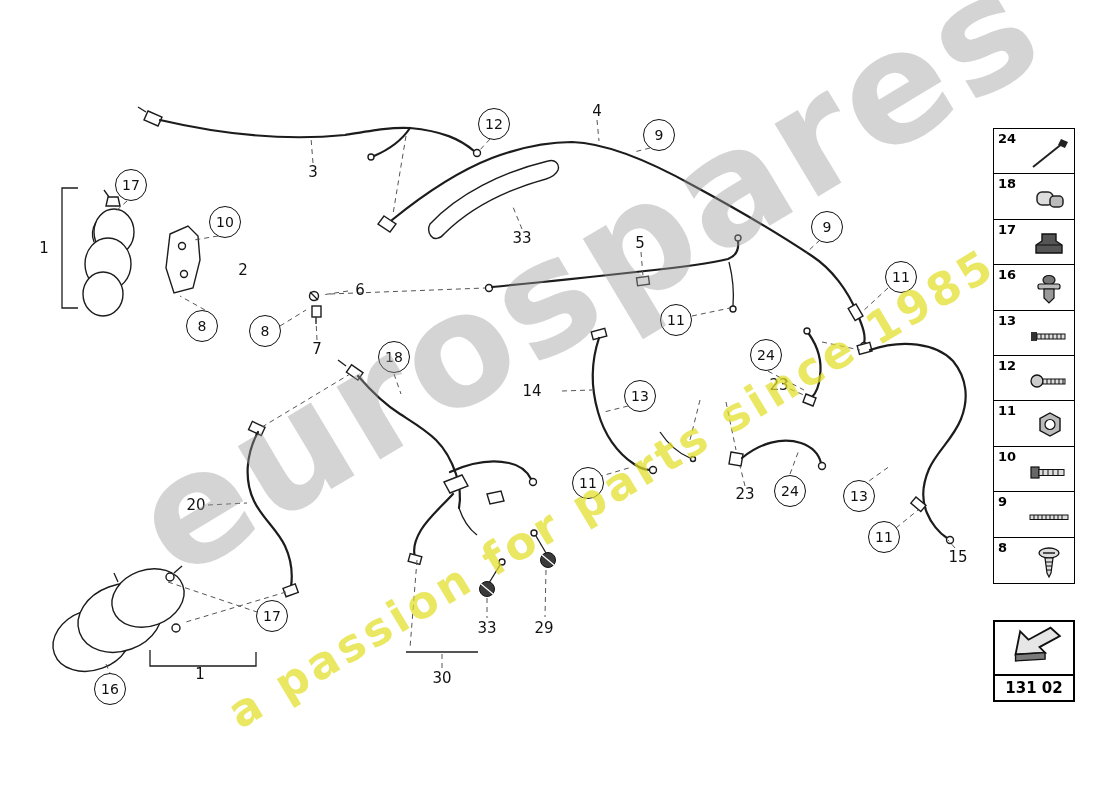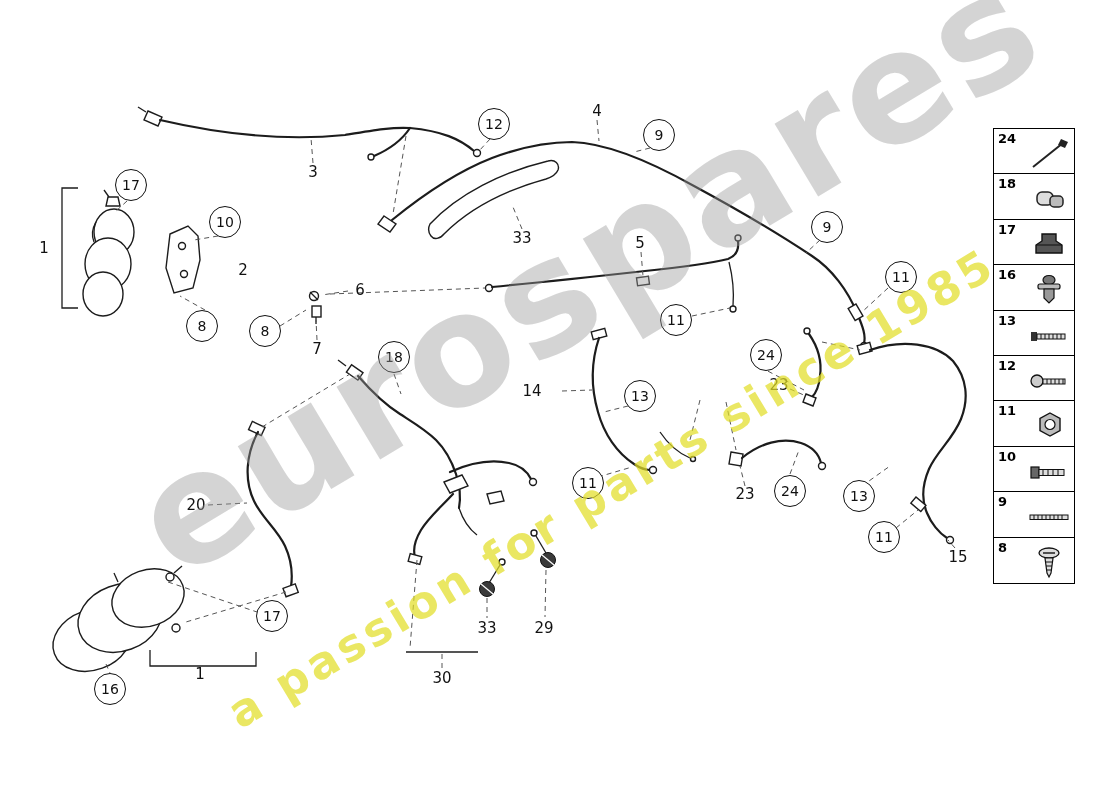--- a/index.html
+++ b/index.html
@@ -459,14 +459,23 @@
       <span class="legend-num">8</span>
       <svg class="legend-icon" width="48" height="38" viewBox="0 0 48 38">
         <ellipse cx="24" cy="9" rx="10" ry="5" fill="#ddd" stroke="#111" stroke-width="1.3"></ellipse>
         <line x1="18" y1="9" x2="30" y2="9" stroke="#111" stroke-width="1.4"></line>
         <path d="M20,14 h8 l-2,15 l-2,4 l-2,-4 z" fill="#ddd" stroke="#111" stroke-width="1.2"></path>
         <path d="M20.5,18 h7 M21,22 h6 M21.5,26 h5" stroke="#111" stroke-width="1"></path>
       </svg>
     </div>
   </div>
 
+  <div class="code-box">
+    <div class="code-icon-wrap">
+      <svg width="64" height="48" viewBox="0 0 64 52">
+        <polygon points="50,4 60,13 38,25 44,31 12,33 17,8 26,17" fill="#e6e6e6" stroke="#111" stroke-width="2"></polygon>
+        <polygon points="12,33 44,31 44,38 12,40" fill="#7a7a7a" stroke="#111" stroke-width="1.5"></polygon>
+      </svg>
+    </div>
+    <div class="code-label">131 02</div>
+  </div>
 
 </div>
 
 </body></html>

